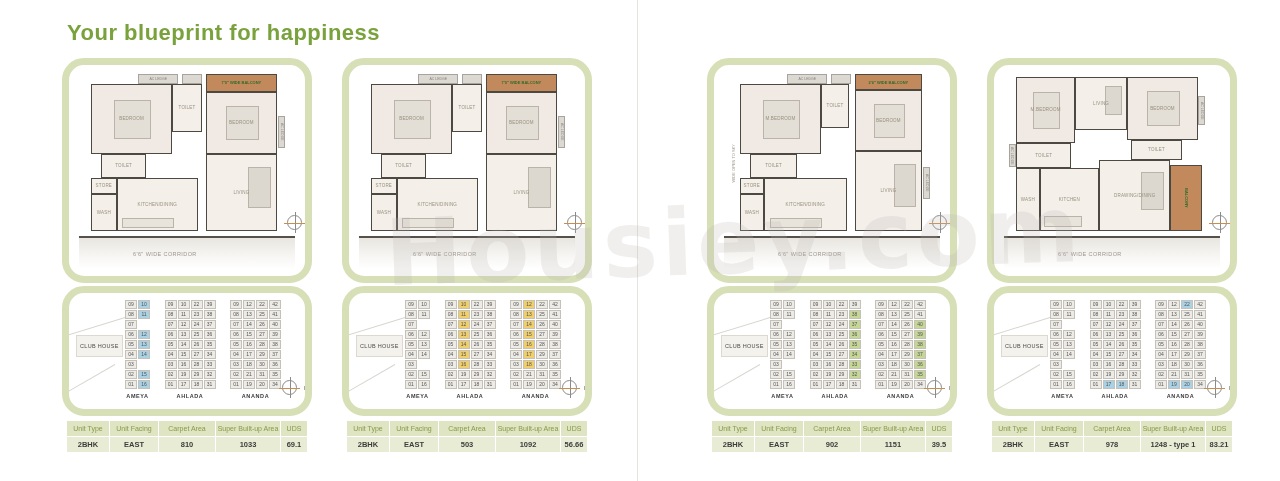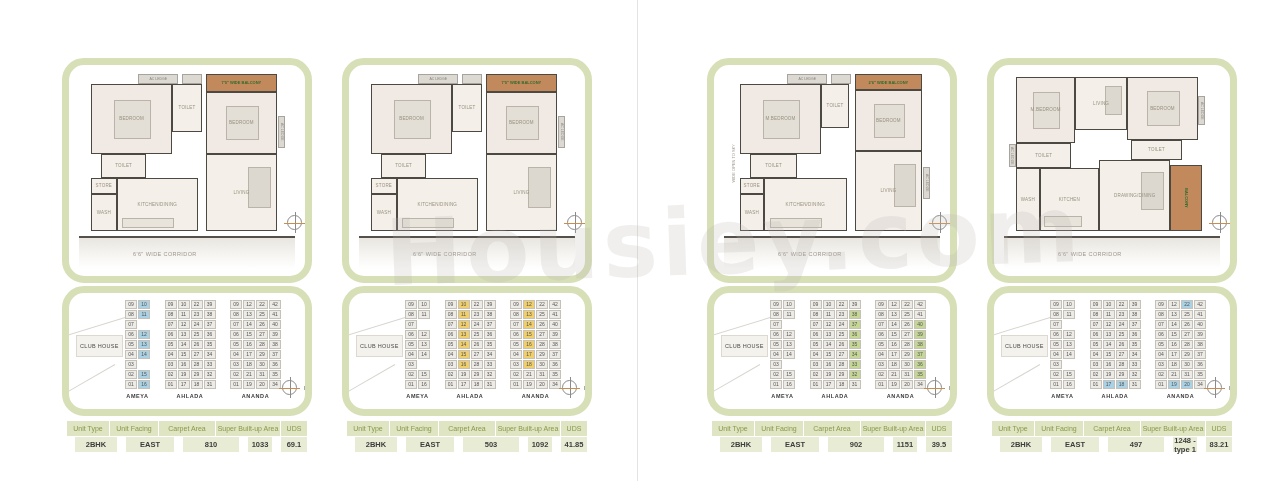--- a/index.html
+++ b/index.html
@@ -57,26 +57,27 @@
   .cols{display:flex;gap:1px;}
   .tcol{display:flex;flex-direction:column;gap:1px;}
   .cell{width:12px;height:9px;background:#edebe6;border:1px solid #c5c1b9;
         font-size:5px;line-height:7px;text-align:center;color:#555;}
   .blank{visibility:hidden;}
   .tlabel{font-size:5.5px;font-weight:bold;color:#3a3a3a;margin-top:4px;letter-spacing:0.6px;}
   .spec{margin-top:5px;margin-left:5px;width:240px;}
   .srow{display:flex;gap:1px;margin-bottom:1px;}
   .scell{height:15px;display:flex;align-items:center;justify-content:center;text-align:center;}
   .shead{background:#dfe4c2;color:#88994a;font-size:7px;}
-  .sval{background:#e8ecd4;color:#3c3c3c;font-size:7.5px;font-weight:bold;margin-left:8px;}
+  .sval{background:#e8ecd4;color:#3c3c3c;font-size:7.5px;font-weight:bold;}
 </style>
 </head>
 <body>
 
 <div class="page">
+  <h1 class="page-title">Your blueprint for happiness</h1>
   <div class="divider"></div>
   <div class="watermark">Housiey.com</div>
 
   <div class="card c0">
     <div class="panel plan-panel">
       <div class="plan-canvas">
           <div class="ledge" style="left: 26%; top: 0%; width: 20%; height: 6%;">
             <span>AC LEDGE</span>
           </div>
           <div class="ledge" style="left: 48%; top: 0%; width: 10%; height: 6%;"></div>
@@ -457,21 +458,21 @@
           <div class="scell shead" style="flex: 0 0 48px;">Unit Facing</div>
           <div class="scell shead" style="flex: 0 0 56px;">Carpet Area</div>
           <div class="scell shead" style="flex: 1 1 auto;">Super Built-up Area</div>
           <div class="scell shead" style="flex: 0 0 26px;">UDS</div>
         </div>
         <div class="srow">
           <div class="scell sval" style="flex: 0 0 42px;">2BHK</div>
           <div class="scell sval" style="flex: 0 0 48px;">EAST</div>
           <div class="scell sval" style="flex: 0 0 56px;">503</div>
           <div class="scell sval" style="flex: 1 1 auto;">1092</div>
-          <div class="scell sval" style="flex: 0 0 26px;">41.85</div>
+          <div class="scell sval" style="flex: 0 0 26px;">56.66</div>
         </div>
       </div>
   </div>
 
   <div class="card c2">
     <div class="panel plan-panel">
       <div class="plan-canvas">
           <div class="ledge" style="left: 28%; top: 0%; width: 20%; height: 6%;">
             <span>AC LEDGE</span>
           </div>
@@ -853,19 +854,19 @@
         <div class="srow">
           <div class="scell shead" style="flex: 0 0 42px;">Unit Type</div>
           <div class="scell shead" style="flex: 0 0 48px;">Unit Facing</div>
           <div class="scell shead" style="flex: 0 0 56px;">Carpet Area</div>
           <div class="scell shead" style="flex: 1 1 auto;">Super Built-up Area</div>
           <div class="scell shead" style="flex: 0 0 26px;">UDS</div>
         </div>
         <div class="srow">
           <div class="scell sval" style="flex: 0 0 42px;">2BHK</div>
           <div class="scell sval" style="flex: 0 0 48px;">EAST</div>
-          <div class="scell sval" style="flex: 0 0 56px;">497</div>
+          <div class="scell sval" style="flex: 0 0 56px;">978</div>
           <div class="scell sval" style="flex: 1 1 auto;">1248 - type 1</div>
           <div class="scell sval" style="flex: 0 0 26px;">83.21</div>
         </div>
       </div>
   </div>
 </div>
 
 </body></html>

